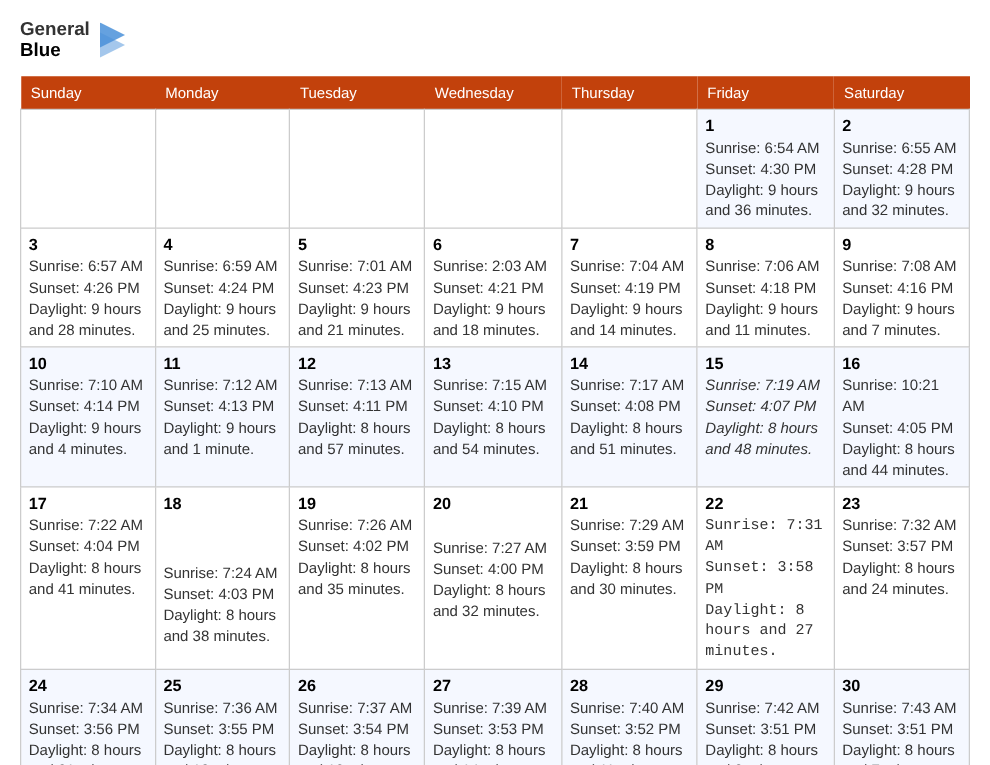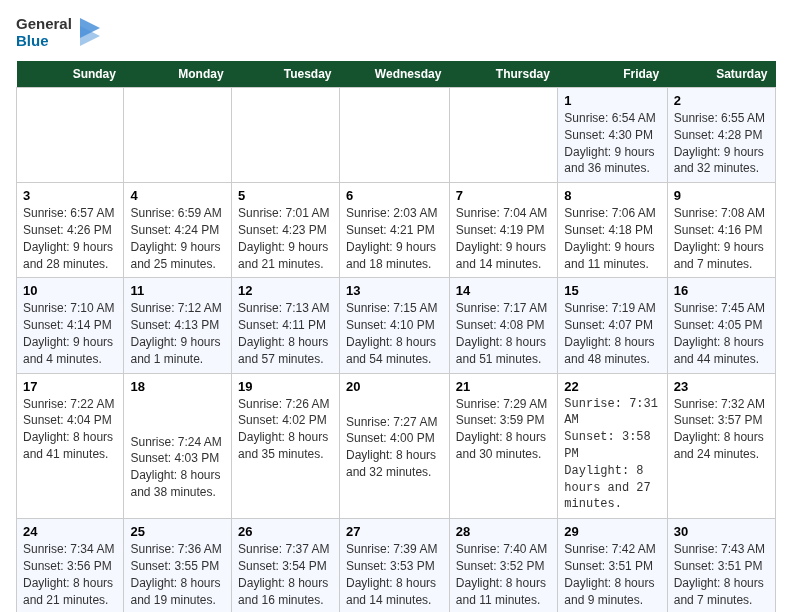--- a/index.html
+++ b/index.html
@@ -32,26 +32,26 @@
     .calendar-subtitle {
       font-size: 16px;
       color: #555;
     }
     table {
       width: 100%;
       border-collapse: collapse;
       font-size: 11px;
     }
     thead tr th {
-      background-color: #14532d;
+      background-color: #c2410c;
       color: #fff;
-      text-align: right;
+      text-align: left;
       padding: 6px 8px;
       font-size: 12px;
-      font-weight: bold;
+      font-weight: normal;
     }
     tbody tr td {
       border: 1px solid #ccc;
       vertical-align: top;
       padding: 5px 6px;
       width: 113px;
       min-height: 80px;
       height: 90px;
     }
     tbody tr:nth-child(odd) td {
@@ -74,21 +74,21 @@
     .empty-cell {
       background: #fff !important;
     }
   </style>
 </head>
 <body>
 
 <div class="header-area">
   <div class="logo">
   <div style="line-height:1.1; font-size:15px; font-weight:bold; color:#333;">
-    General<br><span style="color:#0369a1">Blue</span>
+    General<br><span style="color:#000000">Blue</span>
   </div>
   <svg width="20" height="30" viewBox="0 0 20 30">
     <polygon points="0,0 20,10 0,20" fill="#4a90d9" opacity="0.85"></polygon>
     <polygon points="0,8 20,18 0,28" fill="#4a90d9" opacity="0.5"></polygon>
   </svg>
 </div>
   <div class="title-area">
     <div class="calendar-title"></div>
     <div class="calendar-subtitle"></div>
   </div>
@@ -196,27 +196,27 @@
 Daylight: 8 hours and 54 minutes.</div>
         </td>
         <td>
           <span class="day-number">14</span>
           <div class="day-info" style="white-space: pre-line;">Sunrise: 7:17 AM
 Sunset: 4:08 PM
 Daylight: 8 hours and 51 minutes.</div>
         </td>
         <td>
           <span class="day-number">15</span>
-          <div class="day-info" style="white-space: pre-line;">Sunrise: 7:19 AM
+          <div class="day-info" style="white-space: pre-line; font-style: italic;">Sunrise: 7:19 AM
 Sunset: 4:07 PM
 Daylight: 8 hours and 48 minutes.</div>
         </td>
         <td>
           <span class="day-number">16</span>
-          <div class="day-info" style="white-space: pre-line;">Sunrise: 7:45 AM
+          <div class="day-info" style="white-space: pre-line;">Sunrise: 10:21 AM
 Sunset: 4:05 PM
 Daylight: 8 hours and 44 minutes.</div>
         </td>
       </tr>
       <tr>
         <td>
           <span class="day-number">17</span>
           <div class="day-info" style="white-space: pre-line;">Sunrise: 7:22 AM
 Sunset: 4:04 PM
 Daylight: 8 hours and 41 minutes.</div>

